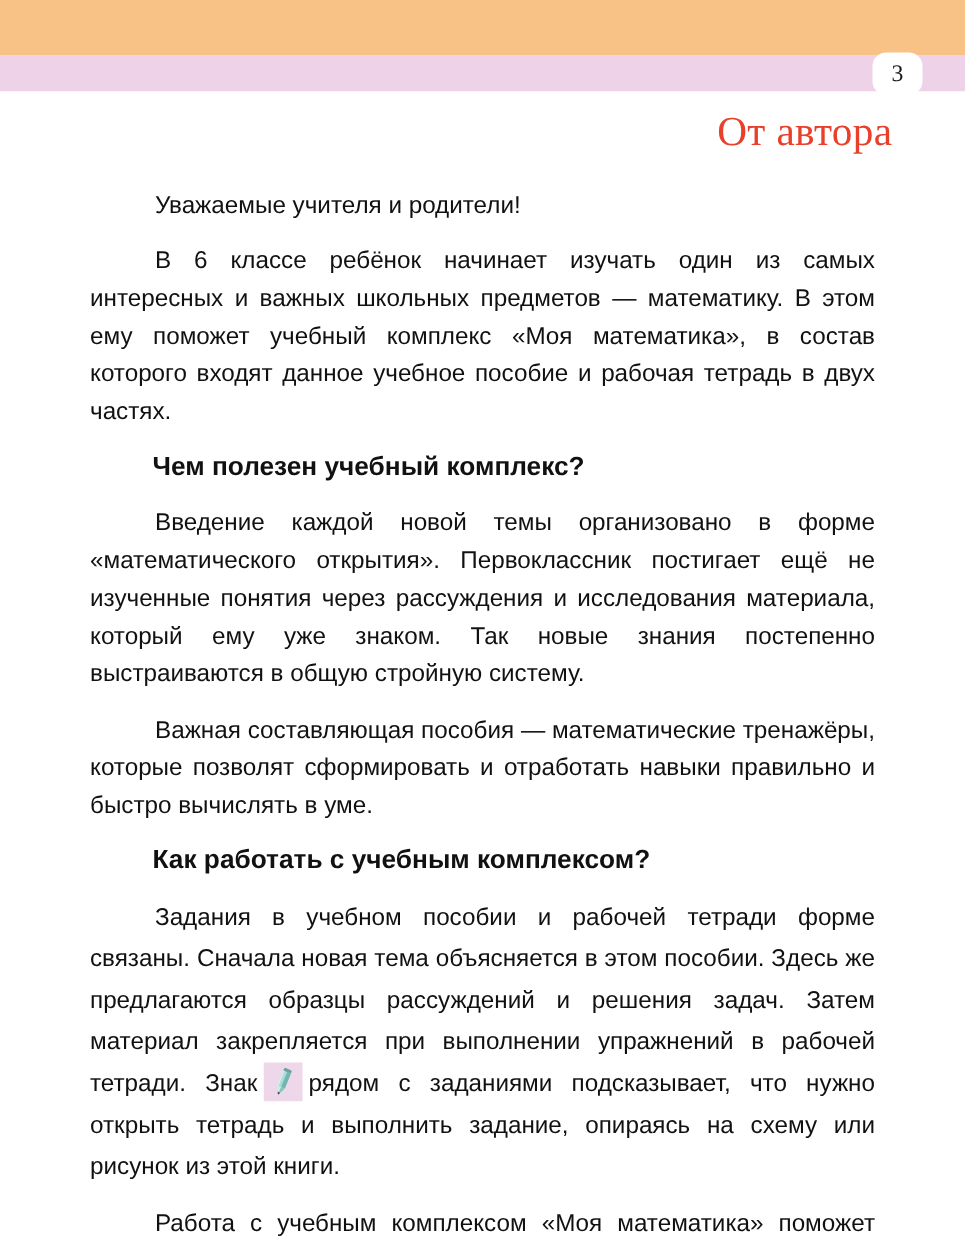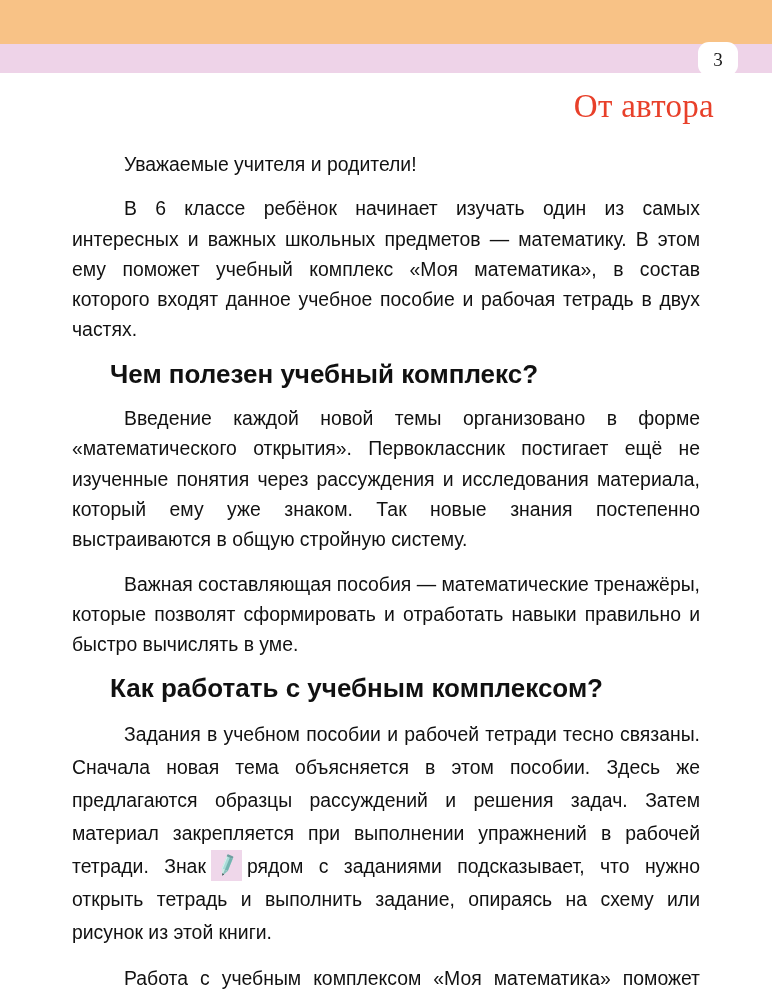--- a/index.html
+++ b/index.html
@@ -80,22 +80,22 @@
     font-size: 19.4px;
     line-height: 30.3px;
     color: #111111;
     text-align: justify;
     text-indent: 52px;
     font-weight: normal;
     hyphens: manual;
   }
 
   p.subhead {
-    margin: 0;
-    font-size: 26px;
+    margin: 12px;
+    font-size: 21px;
     line-height: 30.3px;
     color: #111111;
     text-indent: 52px;
     font-weight: bold;
     text-align: left;
   }
 
   p.para.last-left {
     text-align: left;
   }
@@ -141,21 +141,21 @@
     <p class="para">В 6 классе ребёнок начинает изучать один из самых интересных и важных школьных предметов — математику. В этом ему поможет учебный комплекс «Моя математика», в состав которого входят данное учебное пособие и рабочая тетрадь в двух частях.</p>
 
     <p class="subhead">Чем полезен учебный комплекс?</p>
 
     <p class="para">Введение каждой новой темы организовано в форме «математического открытия». Первоклассник постигает ещё не изученные понятия через рассуждения и исследования материала, который ему уже знаком. Так новые знания постепенно выстраиваются в общую стройную систему.</p>
 
     <p class="para">Важная составляющая пособия — математические тренажёры, которые позволят сформировать и отработать навыки правильно и быстро вычислять в уме.</p>
 
     <p class="subhead">Как работать с учебным комплексом?</p>
 
-    <p class="para with-icon"><span>Задания в учебном пособии и рабочей тетради тесно связаны. Сначала новая тема объясняется в этом пособии. Здесь же предлагаются образцы рассуждений и решения задач. Затем материал закрепляется при выполнении упражнений в рабочей тетради. Знак</span><span class="pencil-chip"><svg width="31" height="31" viewBox="0 0 31 31" xmlns="http://www.w3.org/2000/svg">
+    <p class="para with-icon"><span>Задания в учебном пособии и рабочей тетради форме связаны. Сначала новая тема объясняется в этом пособии. Здесь же предлагаются образцы рассуждений и решения задач. Затем материал закрепляется при выполнении упражнений в рабочей тетради. Знак</span><span class="pencil-chip"><svg width="31" height="31" viewBox="0 0 31 31" xmlns="http://www.w3.org/2000/svg">
             <g transform="rotate(22 15.5 15.5)">
               <rect x="12.2" y="4.5" width="6.6" height="3.0" rx="1.1" fill="#6f9fa0"></rect>
               <rect x="12.2" y="7.0" width="6.6" height="13.2" fill="#a9dcd8"></rect>
               <rect x="15.6" y="7.0" width="3.2" height="13.2" fill="#73b3b0"></rect>
               <polygon points="12.2,20.2 18.8,20.2 15.5,26.6" fill="#cfe9e6"></polygon>
               <polygon points="15.5,20.2 18.8,20.2 15.5,26.6" fill="#8cc1bd"></polygon>
               <polygon points="14.4,24.4 16.6,24.4 15.5,26.6" fill="#3b4a4a"></polygon>
               <rect x="12.2" y="7.0" width="1.1" height="13.2" fill="#d8efed"></rect>
             </g>
           </svg></span><span>рядом с заданиями подсказывает, что нужно открыть тетрадь и выполнить задание, опираясь на схему или рисунок из этой книги.</span></p>

